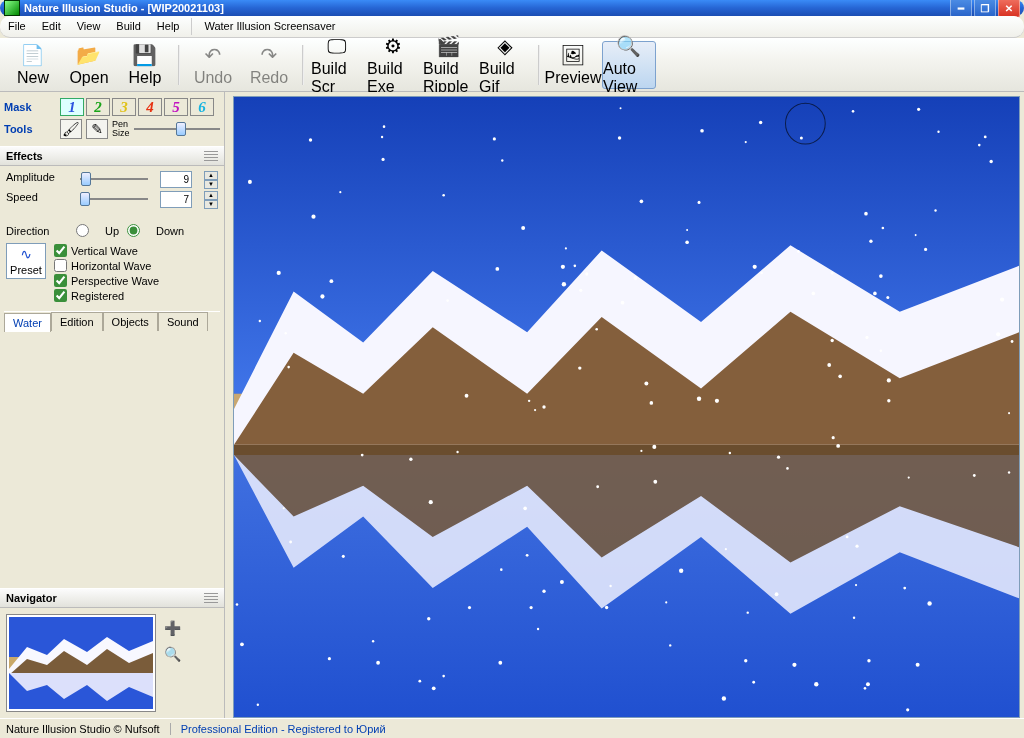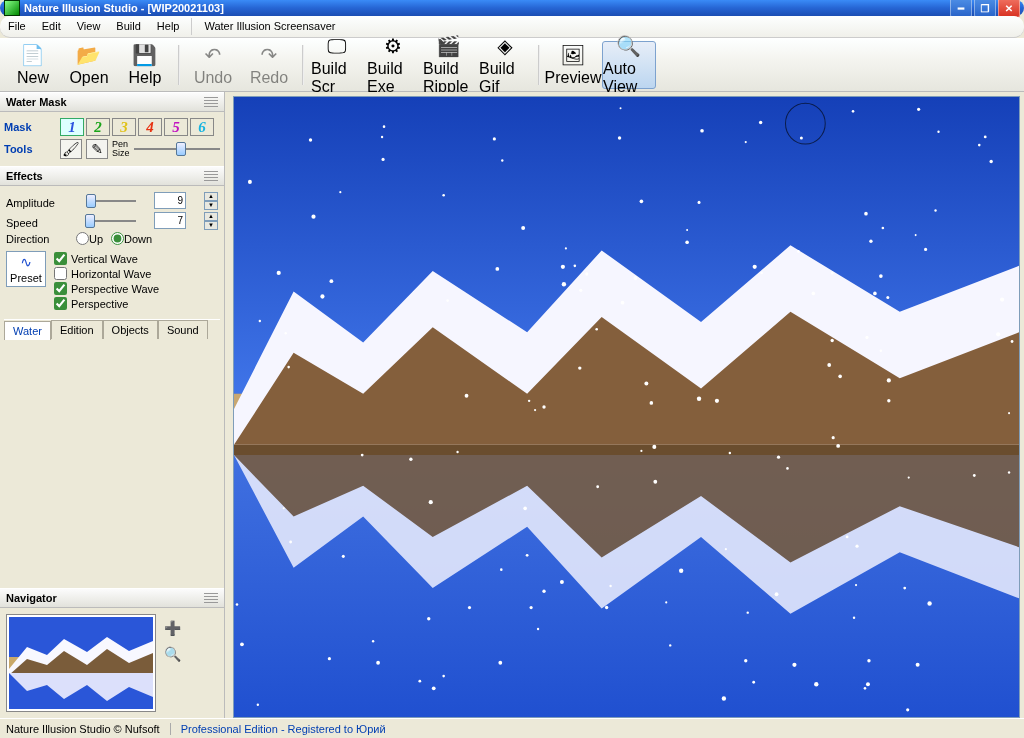--- a/index.html
+++ b/index.html
@@ -23,30 +23,30 @@
 .workspace { flex:1; display:flex; min-height:0; }
 .sidebar { width:225px; display:flex; flex-direction:column; border-right:1px solid #bbb; }
 .panel-title { background:linear-gradient(to bottom,#fcfcfc,#e2e2db); border-top:1px solid #fff; border-bottom:1px solid #bbb; padding:3px 6px; font-weight:bold; display:flex; align-items:center; }
 .panel-title .grip { margin-left:auto; width:14px; height:10px; background:repeating-linear-gradient(#999 0,#999 1px,transparent 1px,transparent 3px); }
 .panel-body { background:#ece9d8; padding:4px 4px 6px 4px; }
 .row { display:flex; align-items:center; height:22px; gap:4px; }
 .row .lbl { width:52px; color:#003eb2; font-weight:bold; }
 .swatch { width:24px; height:18px; border:1px solid #888; display:flex; align-items:center; justify-content:center; font-family:Georgia,serif; font-size:15px; font-style:italic; font-weight:bold; cursor:pointer; }
 .swatch.sel { border:1px solid #3a6; background:#dff; }
 .smbtn { width:22px; height:20px; border:1px solid #888; background:#f4f4ef; display:flex; align-items:center; justify-content:center; cursor:pointer; font-size:14px; }
-.paramrow { display:flex; align-items:flex-end; height:20px; gap:18px; padding:1px 2px; }
+.paramrow { display:flex; align-items:flex-start; height:20px; gap:12px; padding:1px 2px; }
 .paramrow .plbl { width:62px; }
 .paramrow .slider { flex:1; height:16px; position:relative; background:linear-gradient(to bottom,transparent 45%,#888 45%,#888 55%,transparent 55%); }
 .paramrow .slider .thumb { position:absolute; top:1px; width:10px; height:14px; background:linear-gradient(to bottom,#eef 0,#9cf 100%); border:1px solid #579; border-radius:2px; transform:translateX(-50%); }
 .paramrow .num { width:32px; height:17px; border:1px solid #7f9db9; background:#fff; text-align:right; padding:0 2px; font-size:10px; }
 .paramrow .spin { width:14px; height:17px; border-left:0; display:flex; flex-direction:column; }
 .paramrow .spin div { flex:1; border:1px solid #7f9db9; background:#e8e8e0; font-size:6px; text-align:center; line-height:7px; cursor:pointer; }
-.radio-row { display:flex; align-items:center; gap:8px; padding:2px 2px; }
+.radio-row { display:flex; align-items:center; gap:8px; padding:2px 2px;margin-top:12px; }
 .radio-row .plbl { width:62px; }
-.radio-row label { display:flex; align-items:center; gap:0; cursor:pointer; }
+.radio-row label { display:flex; align-items:center; gap:16px; cursor:pointer; }
 .radio-row input { accent-color:#3a8f3a; }
 .chkrow { display:flex; align-items:center; gap:4px; padding:1px 2px; }
 .chkrow input { accent-color:#3a8f3a; }
 .preset-area { display:flex; gap:6px; padding:4px 2px; }
 .preset-btn { width:40px; height:36px; border:1px solid #7f9db9; background:#fff; display:flex; flex-direction:column; align-items:center; justify-content:center; cursor:pointer; gap:2px; }
 .preset-btn .wave { font-size:14px; color:#2050d0; }
 .chk-col { display:flex; flex-direction:column; }
 .tabs { display:flex; border-top:1px solid #fff; margin-top:4px; }
 .tab { padding:3px 8px; border:1px solid #aca899; border-bottom:none; background:#ece9d8; cursor:pointer; font-size:11px; }
 .tab.active { background:#fff; color:#003eb2; position:relative; top:1px; }
@@ -129,24 +129,20 @@
       <div class="tlbl">Preview</div>
     </div>
     <div class="tbtn active">
       <div class="ticon">🔍</div>
       <div class="tlbl">Auto View</div>
     </div>
   </div>
 
 <div class="workspace">
   <div class="sidebar">
-    <div class="panel-title">
-        <span>Water Mask</span>
-        <span class="grip"></span>
-      </div>
     <div class="panel-body">
       <div class="row">
         <span class="lbl">Mask</span>
         <div id="mask-swatches" style="display:flex;gap:2px">
             <div class="swatch sel" style="color: rgb(42, 82, 224);">1</div>
             <div class="swatch" style="color: rgb(26, 164, 26);">2</div>
             <div class="swatch" style="color: rgb(224, 193, 22);">3</div>
             <div class="swatch" style="color: rgb(231, 50, 16);">4</div>
             <div class="swatch" style="color: rgb(193, 17, 193);">5</div>
             <div class="swatch" style="color: rgb(22, 180, 224);">6</div>
@@ -217,21 +213,21 @@
             <label class="chkrow">
               <input type="checkbox" style="">
               <span>Horizontal Wave</span>
             </label>
             <label class="chkrow">
               <input type="checkbox" checked="" style="">
               <span>Perspective Wave</span>
             </label>
             <label class="chkrow">
               <input type="checkbox" checked="" style="">
-              <span>Perspective</span>
+              <span>Registered</span>
             </label>
           </div>
       </div>
       <div class="tabs" id="side-tabs">
           <div class="tab active">Water</div>
           <div class="tab">Edition</div>
           <div class="tab">Objects</div>
           <div class="tab">Sound</div>
         </div>
     </div>

